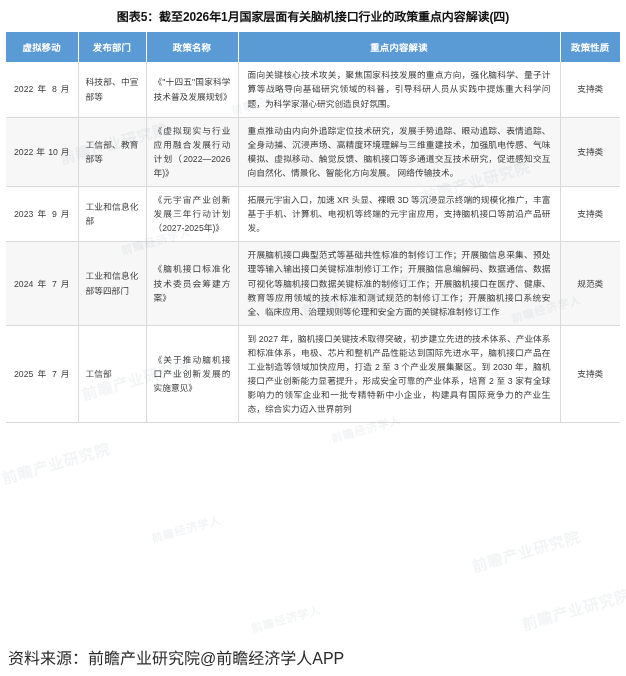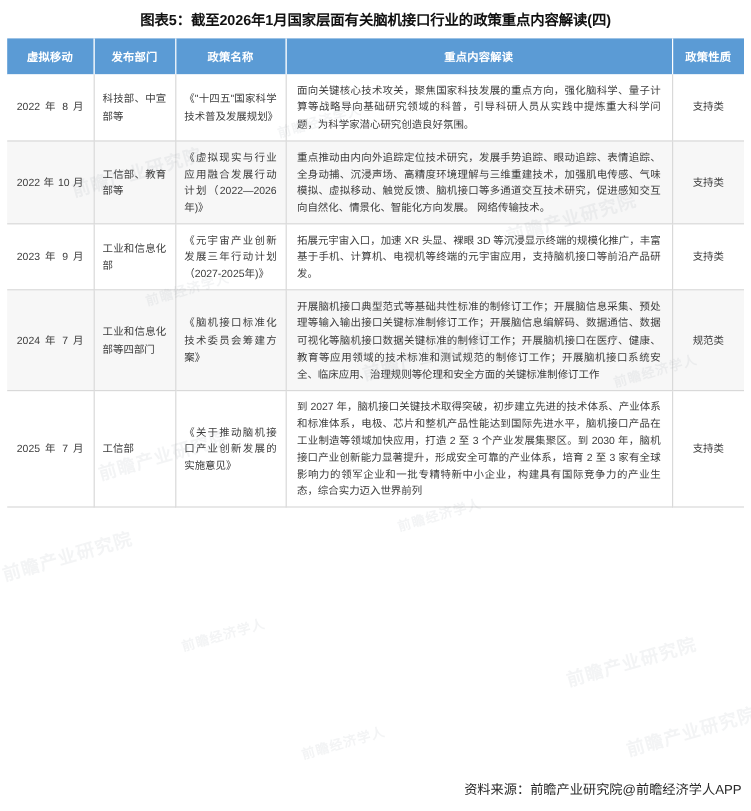--- a/index.html
+++ b/index.html
@@ -122,22 +122,22 @@
   .fig-footer {
     position: absolute;
     left: 0;
     right: 0;
     bottom: 8px;
     height: 22px;
     padding: 0 8px;
     box-sizing: border-box;
     display: flex;
     align-items: center;
-    justify-content: flex-end;
-    font-size: 11px;
+    justify-content: flex-start;
+    font-size: 16px;
     color: #2b2b2b;
   }
   .src-text { white-space: nowrap; }
   .brand-text { white-space: nowrap; }
 
   
   .wm-layer {
     position: absolute;
     inset: 0;
     pointer-events: none;

